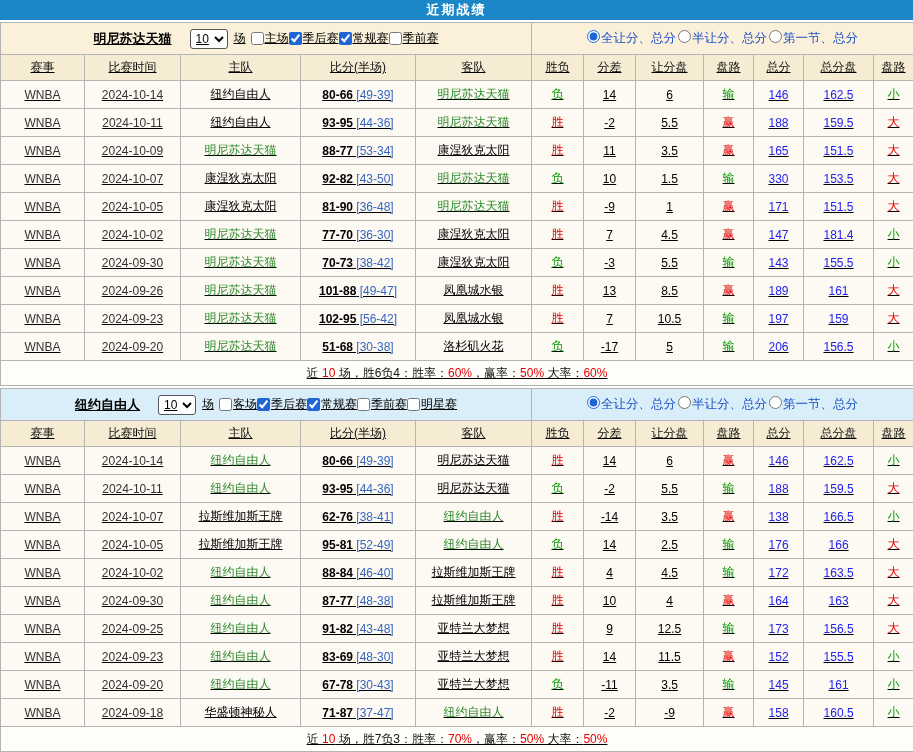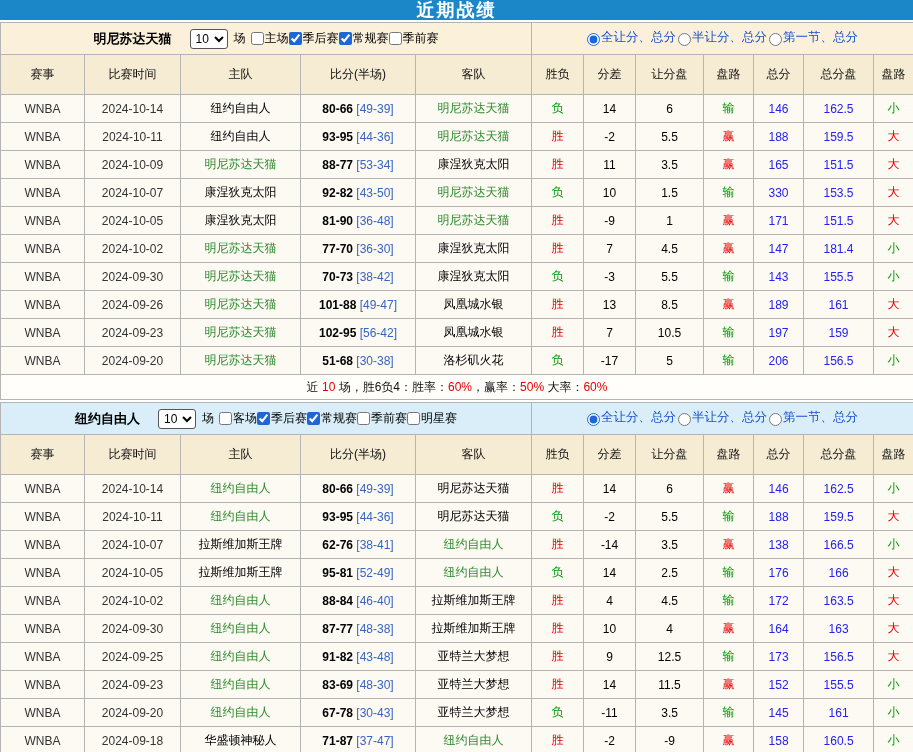--- a/index.html
+++ b/index.html
@@ -4,37 +4,37 @@
 <style>
   :root{
     --titlebar:#1b87c9; --border:#b4b4b4; --rowbg:#fdf9f3; --headbg:#f6ecd3;
     --sumbg:#fffefb; --sec1bg:#fbf0da; --sec2bg:#d9eef8;
     --red:#e60000; --green:#009900; --teamgreen:#2e8b2e;
     --halfblue:#3565c0; --totalblue:#2222ee; --radioblue:#1b50c8;
   }
   *{box-sizing:border-box;}
   html,body{margin:0;padding:0;}
   body{width:913px;background:#fff;font-family:"Liberation Sans","DejaVu Sans",sans-serif;font-size:12px;color:#000;}
-  .titlebar{height:20px;line-height:20px;background:var(--titlebar);color:#fff;font-weight:bold;font-size:18px;text-align:center;letter-spacing:2px;margin-bottom:2px;}
-  table.section{width:913px;border-collapse:collapse;table-layout:fixed;}
+  .titlebar{height:20px;line-height:20px;background:var(--titlebar);color:#fff;font-weight:bold;font-size:13px;text-align:center;letter-spacing:2px;margin-bottom:2px;}
+  table.section{width:913px;border-collapse:collapse;table-layout:fixed;text-decoration:underline;}
   table.section + table.section{margin-top:2px;}
   td,th{border:1px solid var(--border);text-align:center;padding:0 2px;height:28px;background:var(--rowbg);white-space:nowrap;overflow:hidden;font-weight:normal;}
-  tr.head-row th{background:var(--headbg);height:40px;color:#111;}
+  tr.head-row th{background:var(--headbg);height:26px;color:#111;}
   td.ctrl{height:32px;}
   td.ctrl.sec1{background:var(--sec1bg);}
   td.ctrl.sec2{background:var(--sec2bg);}
   .ctrl-inner{display:flex;align-items:center;justify-content:center;gap:4px;}
   .team-name{font-weight:bold;font-size:13px;margin-right:14px;}
   select{height:20px;font-size:12px;font-family:inherit;background:#fff;border:1px solid #555;border-radius:3px;padding:0 1px;}
   .suffix{margin:0 1px 0 2px;}
   label.cb{display:inline-flex;align-items:center;cursor:pointer;}
   label.cb input,.radios input{width:13px;height:13px;margin:0 1px 0 0;accent-color:#1e66d8;vertical-align:middle;}
   .cbs{display:inline-flex;align-items:center;}
   .radios{display:inline-flex;align-items:center;justify-content:center;gap:2px;color:var(--radioblue);font-size:12.5px;}
-  .radios label{display:inline-flex;align-items:flex-end;cursor:pointer;}
+  .radios label{display:inline-flex;align-items:flex-start;cursor:pointer;}
   td .half{color:var(--halfblue);}
   td b{font-weight:bold;}
   .c-dim{color:#333;margin-top:48px;}
   .c-team{color:var(--teamgreen);}
   .c-red{color:var(--red);}
   .c-green{color:var(--green);}
   .c-blue{color:var(--totalblue);}
   tr.summary td{background:var(--sumbg);height:25px;color:#111;}
 </style>
 </head>

